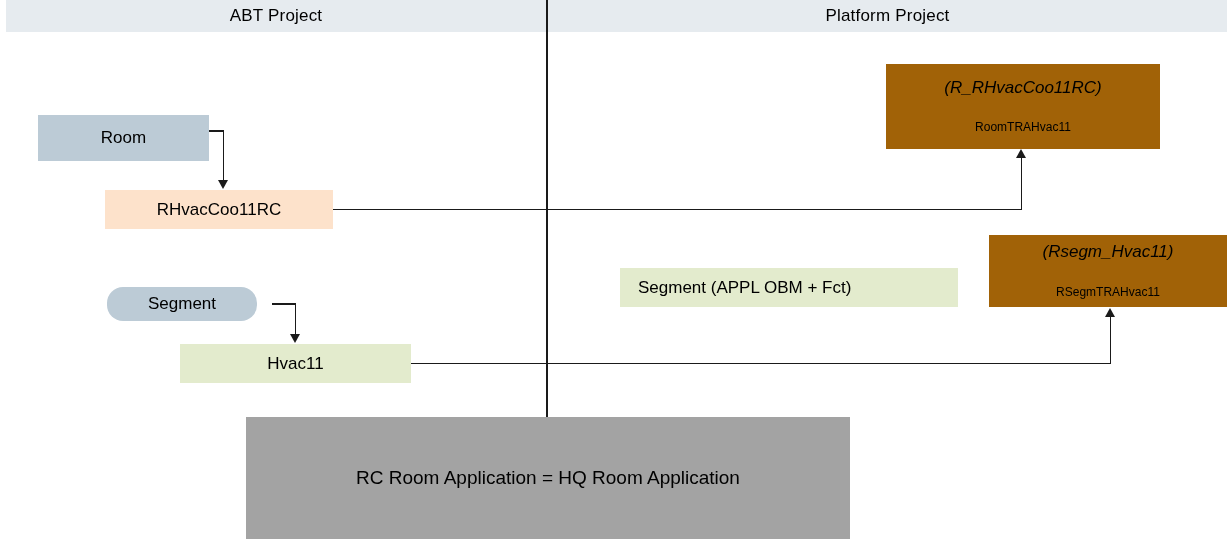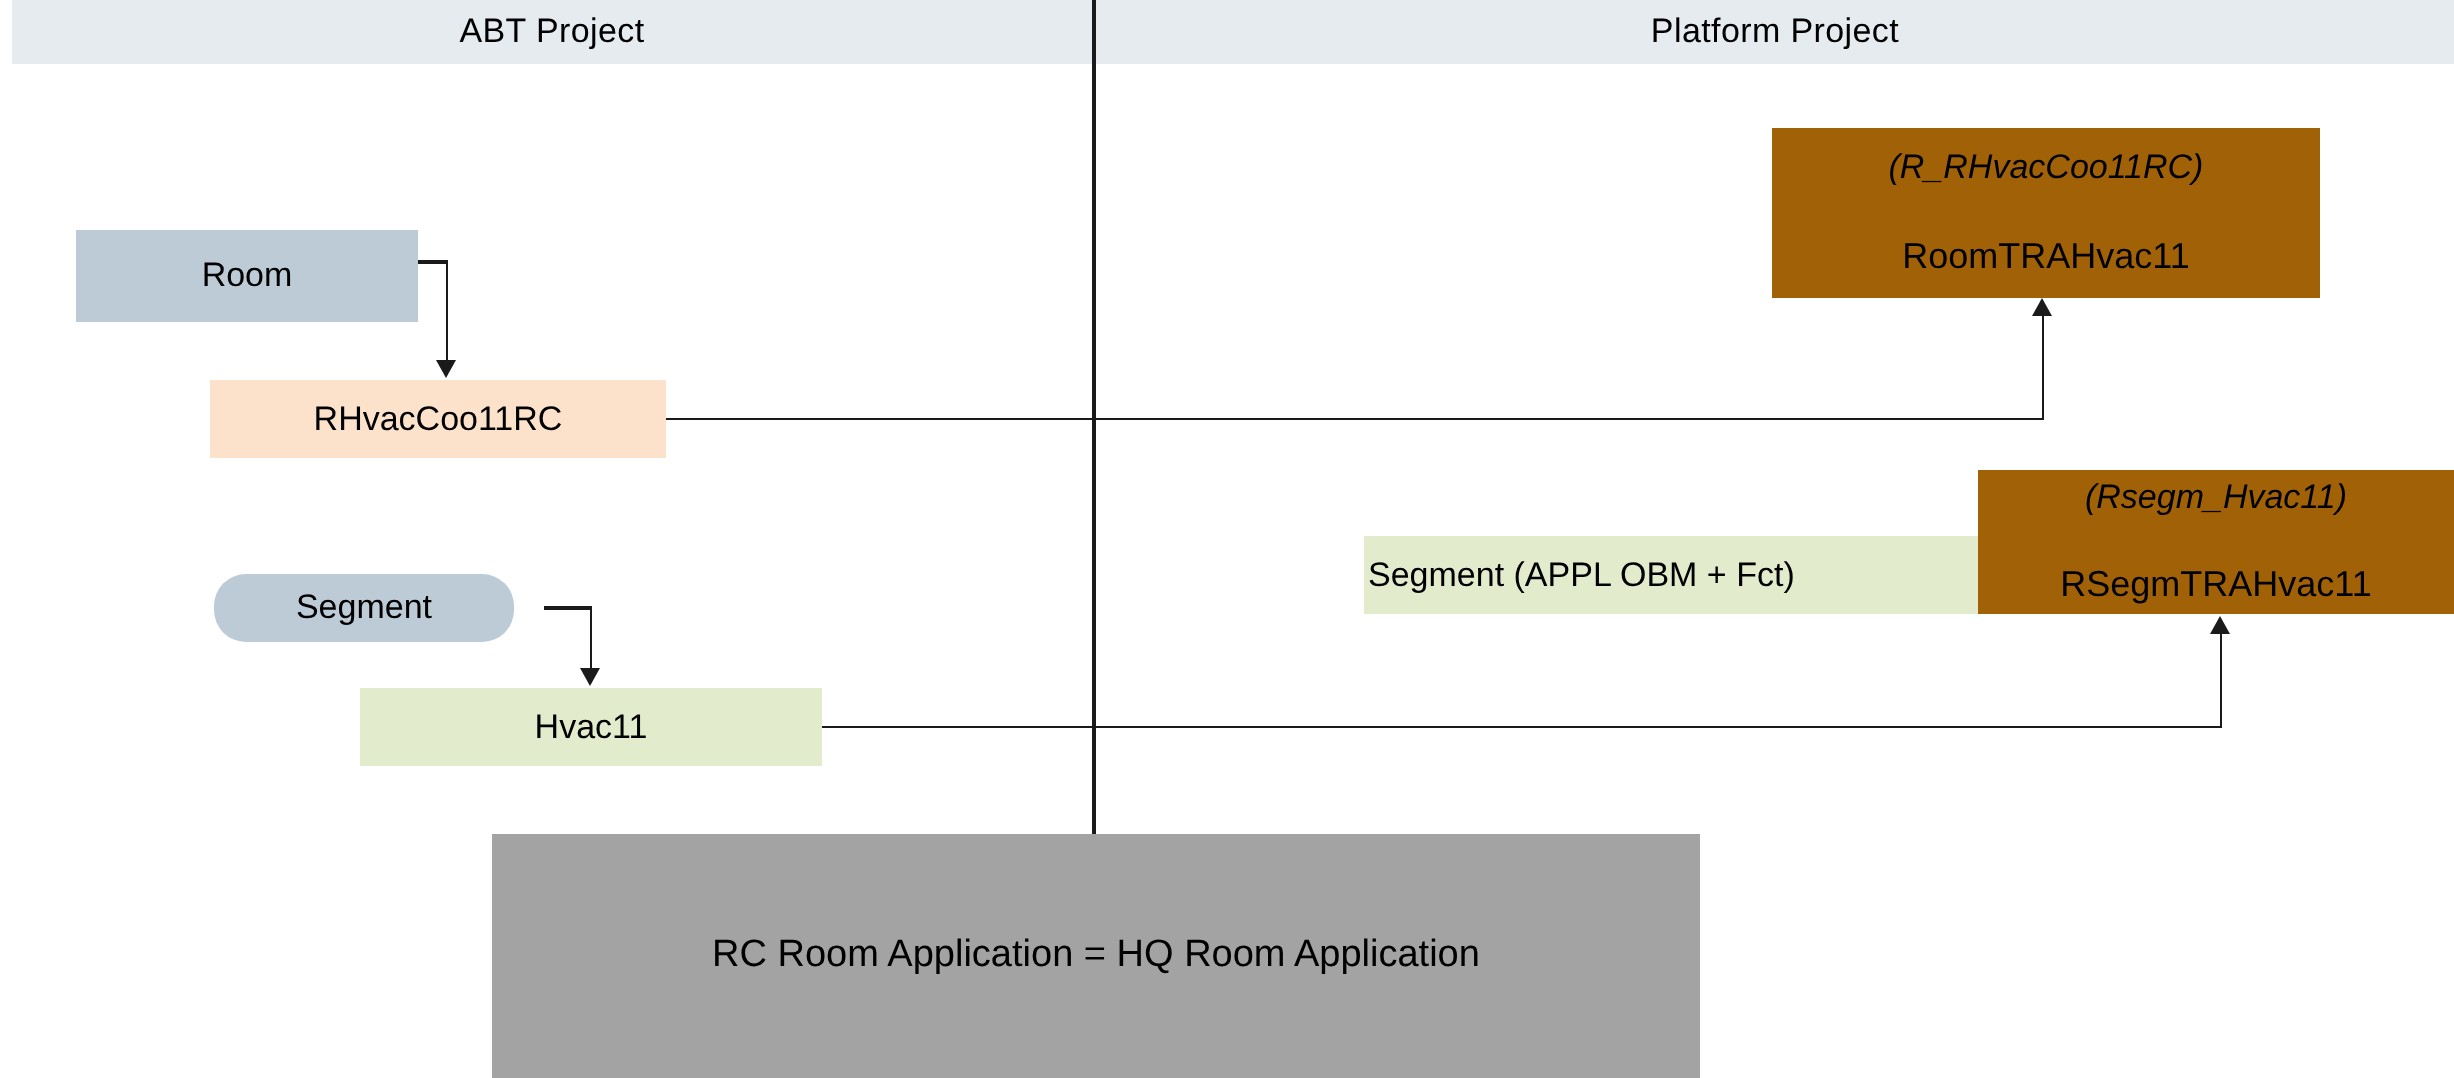--- a/index.html
+++ b/index.html
@@ -61,34 +61,34 @@
 
   #node-room      { left: 38px;  top: 115px; width: 171px; height: 46px; }
   #node-rhvac     { left: 105px; top: 190px; width: 228px; height: 39px; }
   #node-segment   { left: 107px; top: 287px; width: 150px; height: 34px; border-radius: 16px; }
   #node-hvac11    { left: 180px; top: 344px; width: 231px; height: 39px; }
 
   #node-room-appl { left: 566px; top: 108px; width: 320px; height: 43px;
                     justify-content: flex-start; padding-left: 22px; }
   #node-roomtra   { left: 886px; top: 64px;  width: 274px; height: 85px;
                     flex-direction: column; justify-content: center; }
-  #node-seg-appl  { left: 682px; top: 268px; width: 338px; height: 39px;
-                    justify-content: flex-start; padding-left: 2px; }
+  #node-seg-appl  { left: 620px; top: 268px; width: 338px; height: 39px;
+                    justify-content: flex-start; padding-left: 18px; }
   #node-rsegmtra  { left: 989px; top: 235px; width: 238px; height: 72px;
                     flex-direction: column; justify-content: center; }
 
   #node-pink      { left: 246px; top: 417px; width: 604px; height: 122px;
                     font-size: 19px; }
 
   .alias {
     font-style: italic;
     font-size: 17px;
   }
   .impl {
-    font-size: 18px;
+    font-size: 12px;
     margin-top: 24px;
   }
 
   .conn {
     position: absolute;
     background: #1a1a1a;
   }
   .conn-h { height: 1.5px; }
   .conn-v { width: 1.5px; }
 

